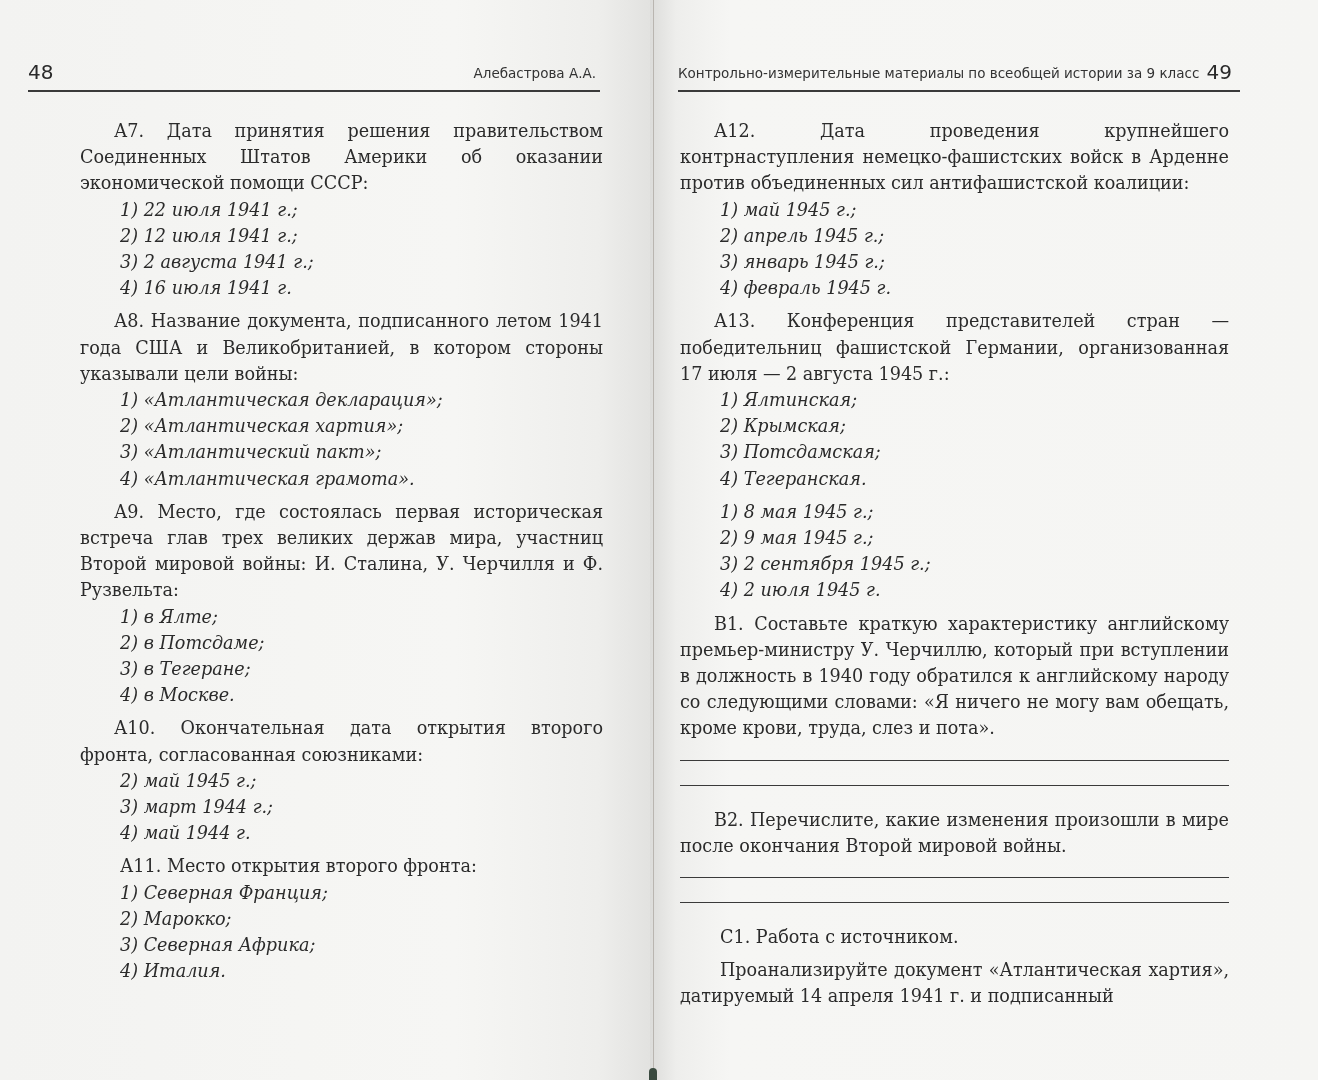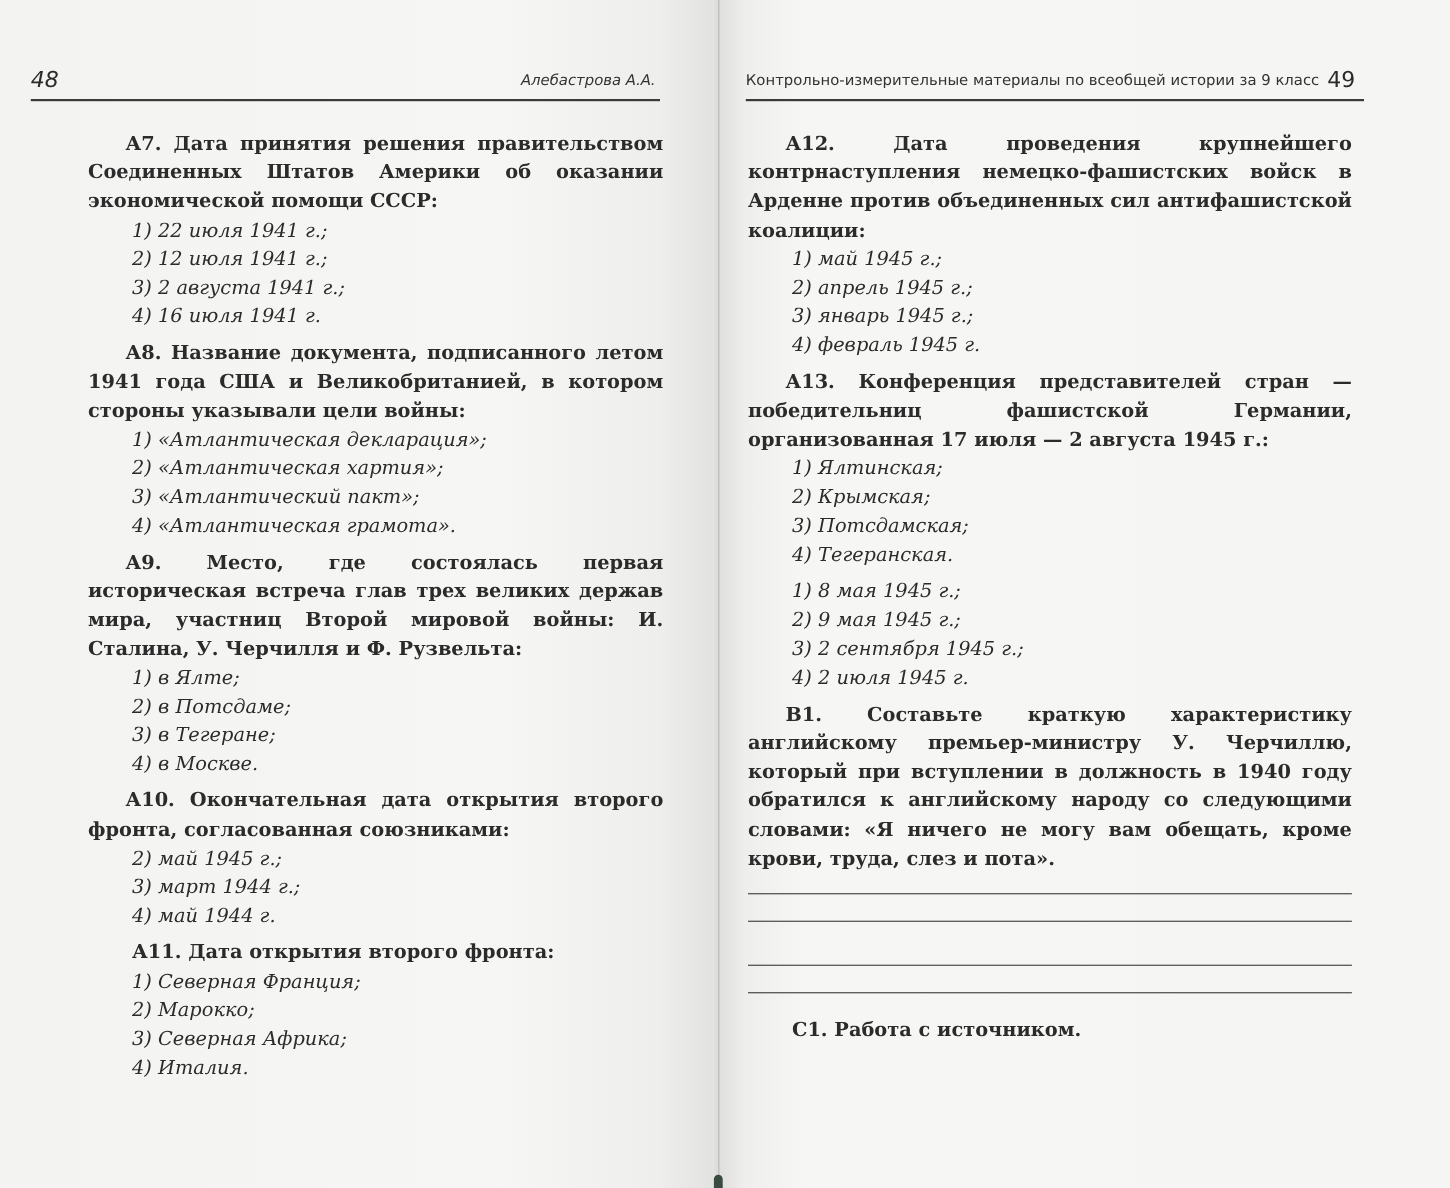--- a/index.html
+++ b/index.html
@@ -20,33 +20,33 @@
       position: absolute; left: 653px; top: 0; width: 1px; height: 1080px; background: #b9b5b0;
     }
 
     .running-head {
       position: absolute; top: 62px; height: 30px;
       font-family: "DejaVu Sans", sans-serif; font-size: 13.5px; color: #333;
       border-bottom: 2px solid #3a3a3a;
     }
     .running-head .pnum { font-size: 20px; position: absolute; top: -2px; color: #2a2a2a; }
     .running-head .rtext { position: absolute; top: 3px; white-space: nowrap; }
-    .rh-left { left: 28px; width: 572px; font-style: italic; }
+    .rh-left { left: 28px; width: 572px; }
     .rh-left .pnum { left: 0; }
     .rh-left .rtext { right: 4px; }
     .rh-right { left: 678px; width: 562px; }
     .rh-right .rtext { left: 0; }
     .rh-right .pnum { right: 8px; }
 
     .col { position: absolute; top: 118px; font-size: 17.6px; line-height: 26.2px; }
     .col-left { left: 80px; width: 523px; }
     .col-right { left: 680px; width: 549px; }
 
     .q { margin-bottom: 7px; }
-    .q .qtext { text-indent: 34px; text-align: justify; font-weight: bold; }
+    .q .qtext { text-indent: 34px; text-align: justify; }
     .opts { list-style: none; padding-left: 40px; font-style: italic; }
     .opts li { white-space: nowrap; }
     .q.flush .qtext { text-indent: 0; padding-left: 40px; }
     .q.flush .opts { padding-left: 40px; }
 
     .answer-line { height: 1px; border-bottom: 1.6px solid #3a3a3a; margin: 0 0 0 0; }
     .answer-block { padding-top: 8px; padding-bottom: 14px; }
     .answer-block .answer-line { margin-top: 24px; }
     .answer-block .answer-line:first-child { margin-top: 10px; }
 
@@ -105,21 +105,21 @@
     </div>
     <div class="q">
       <p class="qtext">А10. Окончательная дата открытия второго фронта, согласованная союзниками:</p>
       <ul class="opts">
         <li>2) май 1945 г.;</li>
         <li>3) март 1944 г.;</li>
         <li>4) май 1944 г.</li>
       </ul>
     </div>
     <div class="q flush">
-      <p class="qtext">А11. Дата открытия второго фронта:</p>
+      <p class="qtext">А11. Место открытия второго фронта:</p>
       <ul class="opts">
         <li>1) Северная Франция;</li>
         <li>2) Марокко;</li>
         <li>3) Северная Африка;</li>
         <li>4) Италия.</li>
       </ul>
     </div>
   </div>
 
   <div class="col col-right">
@@ -152,25 +152,27 @@
 
     <div class="q">
       <p class="qtext">В1. Составьте краткую характеристику английскому премьер-министру У. Черчиллю, который при вступлении в должность в 1940 году обратился к английскому народу со следующими словами: «Я ничего не могу вам обещать, кроме крови, труда, слез и пота».</p>
       <div class="answer-block">
         <div class="answer-line"></div>
         <div class="answer-line"></div>
       </div>
     </div>
 
     <div class="q">
+      <p class="qtext">В2. Перечислите, какие изменения произошли в мире после окончания Второй мировой войны.</p>
       <div class="answer-block">
         <div class="answer-line"></div>
         <div class="answer-line"></div>
       </div>
     </div>
 
     <div class="q flush">
       <p class="qtext">С1. Работа с источником.</p>
     </div>
+    <p class="para">Проанализируйте документ «Атлантическая хартия», датируемый 14 апреля 1941 г. и подписанный</p>
   </div>
 
   <div class="spine-mark"></div>
 </div>
 
 </body></html>

